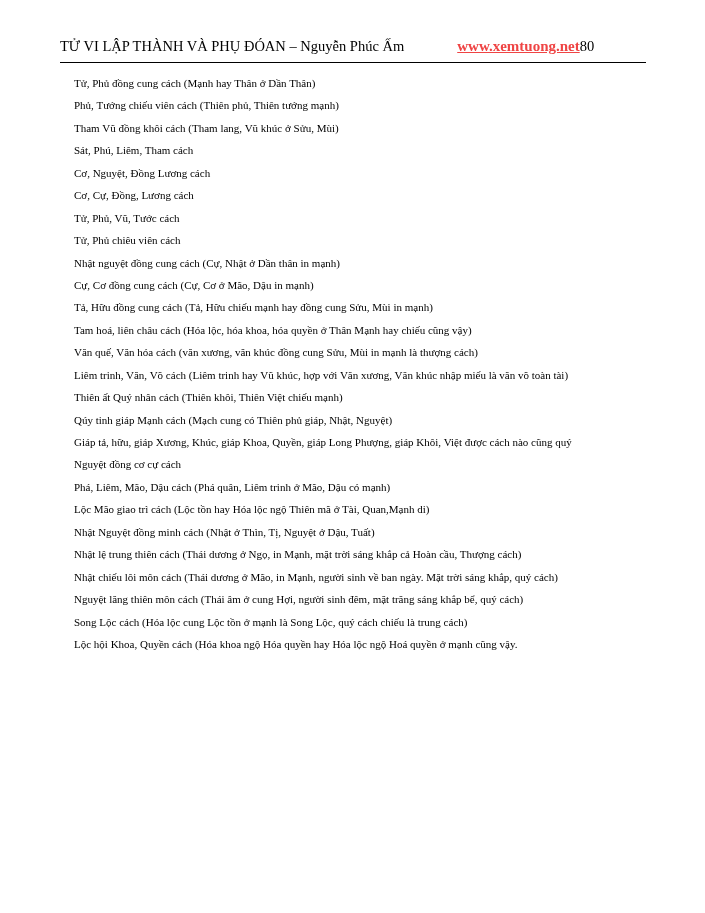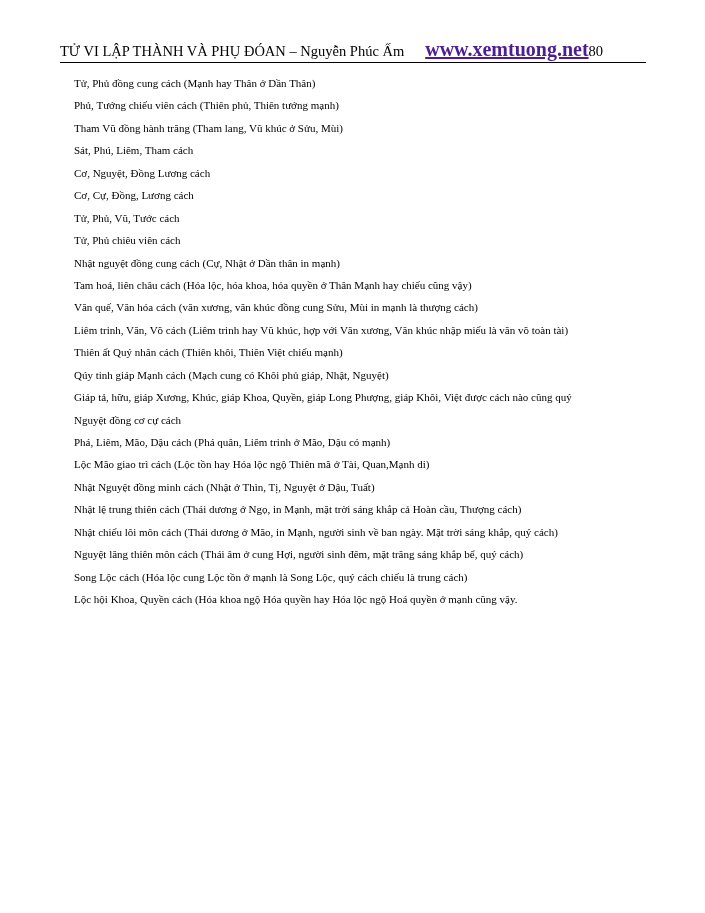--- a/index.html
+++ b/index.html
@@ -32,25 +32,25 @@
     align-items: baseline;
     font-size: 14.5px;
     white-space: nowrap;
   }
   .header-title {
     font-family: "Liberation Serif", serif;
     font-size: 14.5px;
     color: #000000;
   }
   .header-link {
-    color: #4c1d95;
+    color: #ef4444;
     text-decoration: underline;
     font-weight: bold;
-    font-size: 20px;
-    margin-left: 21px;
+    font-size: 15px;
+    margin-left: 53px;
   }
   .header-pagenum {
     font-size: 14.5px;
     margin-left: 0;
     color: #000000;
   }
   .rule {
     position: absolute;
     left: 60px;
     top: 62px;
@@ -83,32 +83,34 @@
     <span class="header-title">TỬ VI LẬP THÀNH VÀ PHỤ ĐÓAN – Nguyễn Phúc Ấm</span>
     <a class="header-link" href="#">www.xemtuong.net</a>
     <span class="header-pagenum">80</span>
   </div>
 
   <div class="rule"></div>
 
   <div class="content">
     <div class="line">Tử, Phủ đồng cung cách (Mạnh hay Thân ở Dần Thân)</div>
     <div class="line">Phủ, Tướng chiếu viên cách (Thiên phủ, Thiên tướng mạnh)</div>
-    <div class="line">Tham Vũ đồng hành trăng (Tham lang, Vũ khúc ở Sửu, Mùi)</div>
+    <div class="line">Tham Vũ đồng khôi cách (Tham lang, Vũ khúc ở Sửu, Mùi)</div>
     <div class="line">Sát, Phú, Liêm, Tham cách</div>
     <div class="line">Cơ, Nguyệt, Đồng Lương cách</div>
     <div class="line">Cơ, Cự, Đồng, Lương cách</div>
     <div class="line">Tử, Phủ, Vũ, Tước cách</div>
     <div class="line">Tử, Phủ chiêu viên cách</div>
     <div class="line">Nhật nguyệt đồng cung cách (Cự, Nhật ở Dần thân in mạnh)</div>
+    <div class="line">Cự, Cơ đồng cung cách (Cự, Cơ ở Mão, Dậu in mạnh)</div>
+    <div class="line">Tả, Hữu đồng cung cách (Tả, Hữu chiếu mạnh hay đồng cung Sửu, Mùi in mạnh)</div>
     <div class="line">Tam hoá, liên châu cách (Hóa lộc, hóa khoa, hóa quyền ở Thân Mạnh hay chiếu cũng vậy)</div>
     <div class="line">Văn quế, Văn hóa cách (văn xương, văn khúc đồng cung Sửu, Mùi in mạnh là thượng cách)</div>
     <div class="line">Liêm trinh, Văn, Võ cách (Liêm trinh hay Vũ khúc, hợp với Văn xương, Văn khúc nhập miếu là văn võ toàn tài)</div>
     <div class="line">Thiên ất Quý nhân cách (Thiên khôi, Thiên Việt chiếu mạnh)</div>
-    <div class="line">Qúy tinh giáp Mạnh cách (Mạch cung có Khôi phủ giáp, Nhật, Nguyệt)</div>
+    <div class="line">Qúy tinh giáp Mạnh cách (Mạch cung có Thiên phủ giáp, Nhật, Nguyệt)</div>
     <div class="line">Giáp tả, hữu, giáp Xương, Khúc, giáp Khoa, Quyền, giáp Long Phượng, giáp Khôi, Việt được cách nào cũng quý</div>
     <div class="line">Nguyệt đồng cơ cự cách</div>
     <div class="line">Phá, Liêm, Mão, Dậu cách (Phá quân, Liêm trinh ở Mão, Dậu có mạnh)</div>
     <div class="line">Lộc Mão giao trì cách (Lộc tồn hay Hóa lộc ngộ Thiên mã ở Tài, Quan,Mạnh di)</div>
     <div class="line">Nhật Nguyệt đồng minh cách (Nhật ở Thìn, Tị, Nguyệt ở Dậu, Tuất)</div>
     <div class="line">Nhật lệ trung thiên cách (Thái dương ở Ngọ, in Mạnh, mặt trời sáng khắp cả Hoàn cầu, Thượng cách)</div>
     <div class="line">Nhật chiếu lôi môn cách (Thái dương ở Mão, in Mạnh, người sinh về ban ngày. Mặt trời sáng khắp, quý cách)</div>
     <div class="line">Nguyệt lăng thiên môn cách (Thái âm ở cung Hợi, người sinh đêm, mặt trăng sáng khắp bể, quý cách)</div>
     <div class="line">Song Lộc cách (Hóa lộc cung Lộc tồn ở mạnh là Song Lộc, quý cách chiếu là trung cách)</div>
     <div class="line">Lộc hội Khoa, Quyền cách (Hóa khoa ngộ Hóa quyền hay Hóa lộc ngộ Hoá quyền ở mạnh cũng vậy.</div>

